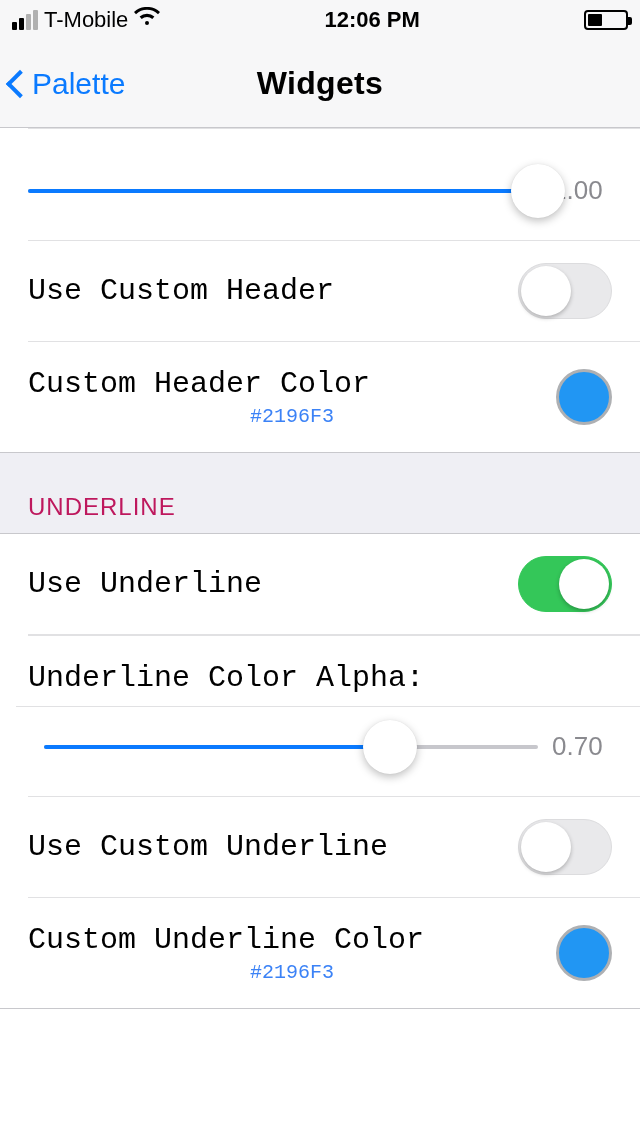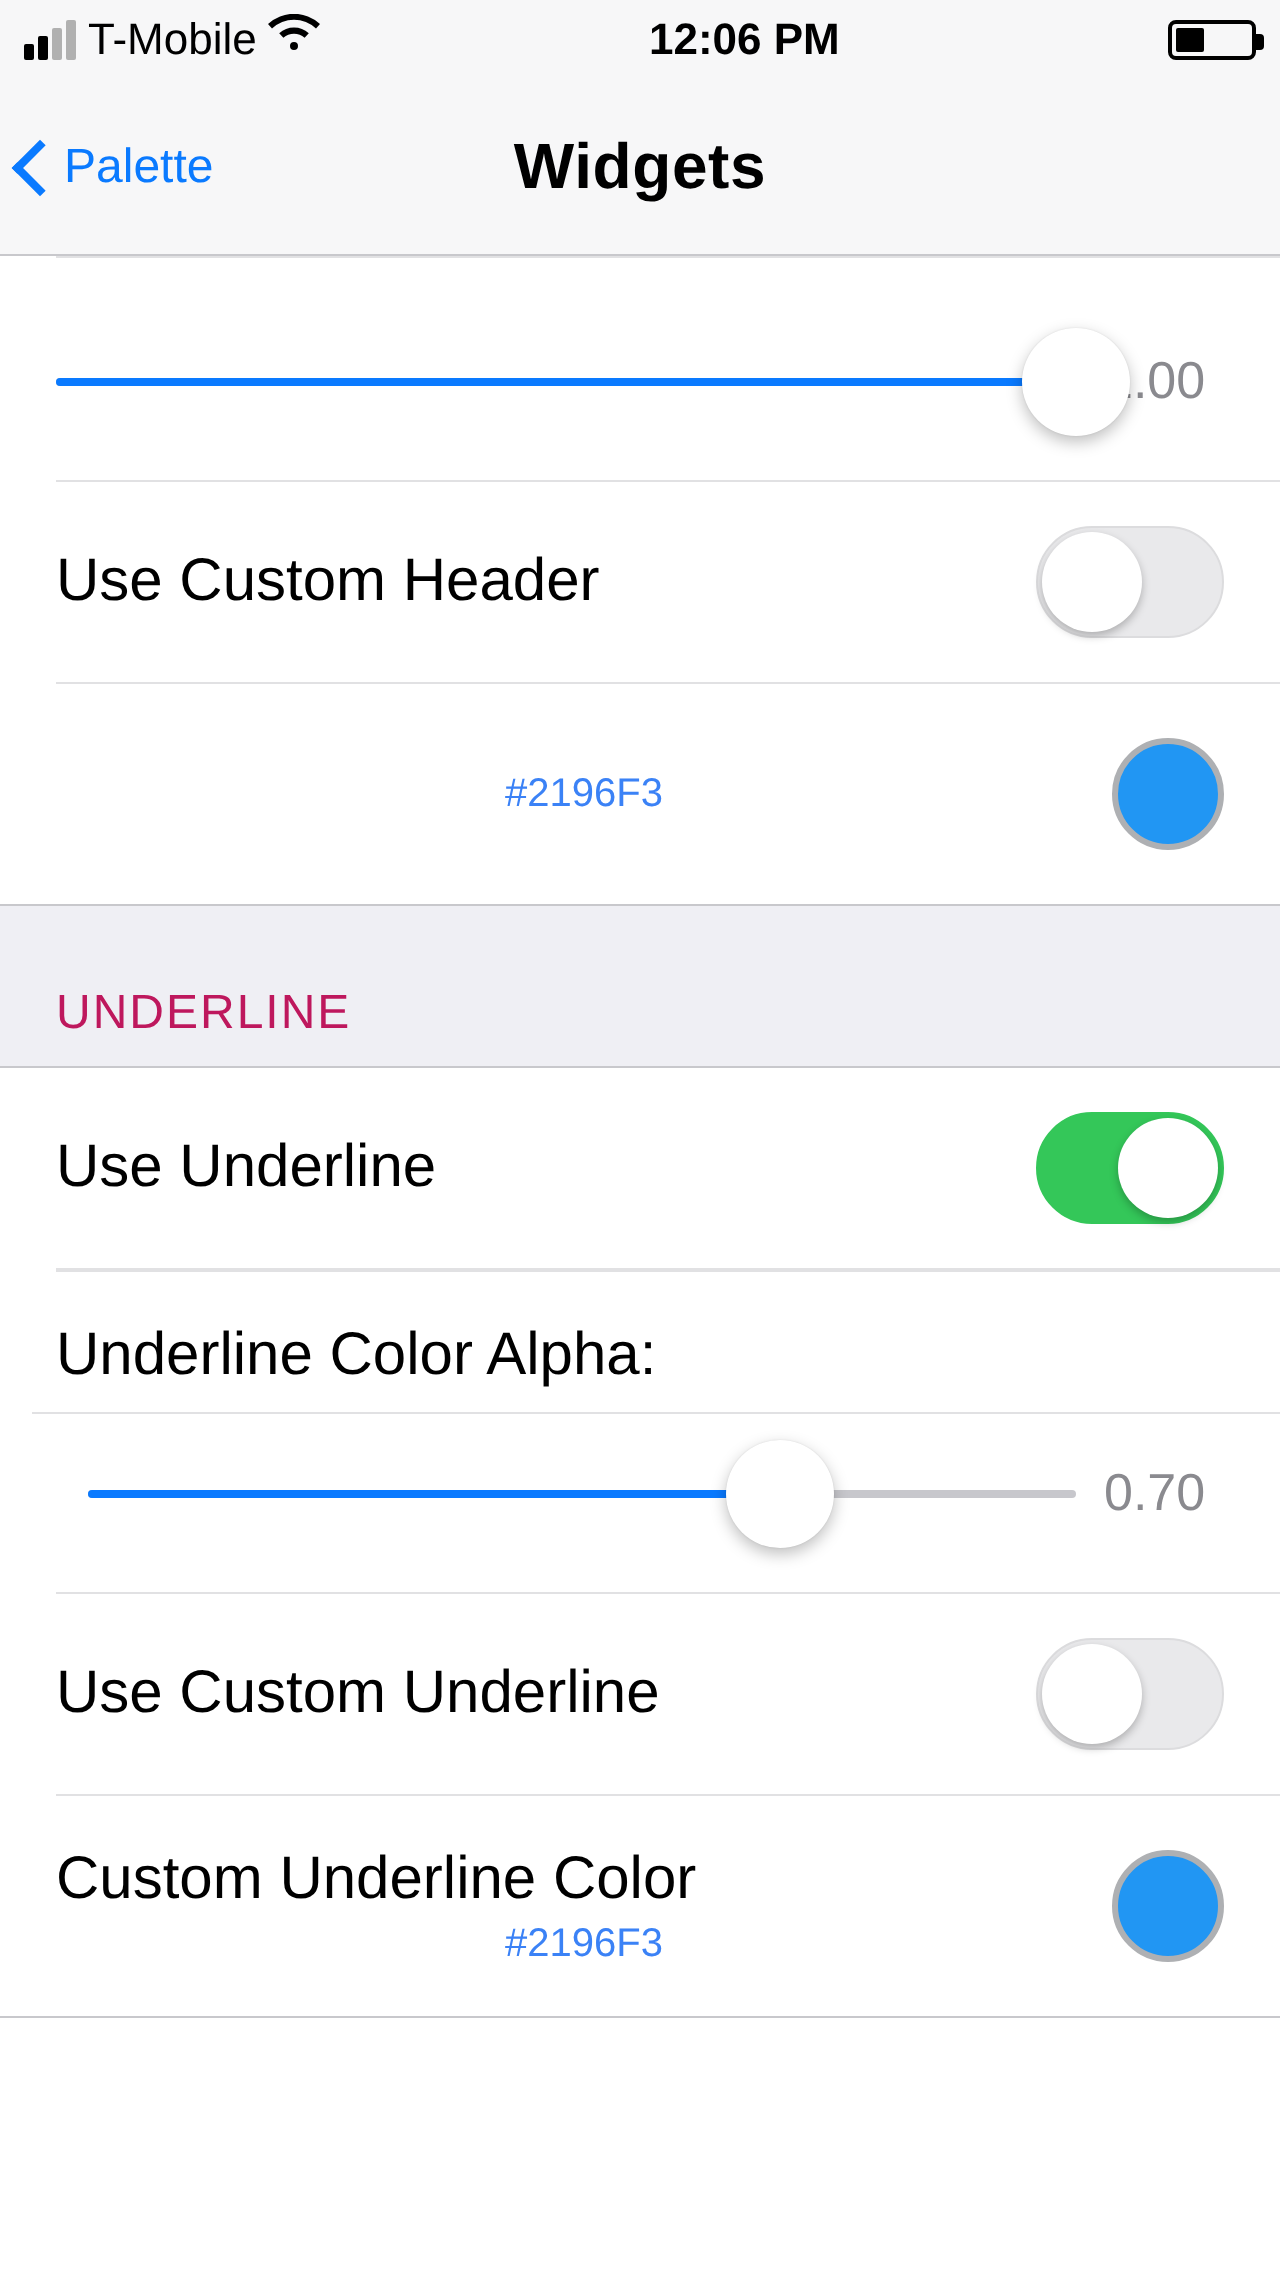--- a/index.html
+++ b/index.html
@@ -15,29 +15,29 @@
   .sig-bars .b1{height:8px;} .sig-bars .b2{height:12px;} .sig-bars .b3{height:16px; background:#b0b0b0;} .sig-bars .b4{height:20px; background:#b0b0b0;}
   .wifi-icon { font-size:22px; }
   .battery { width:44px; height:20px; border:2px solid #000; border-radius:4px; position:relative; display:flex; align-items:center; }
   .battery::after { content:''; position:absolute; right:-6px; top:5px; width:4px; height:8px; background:#000; border-radius:0 2px 2px 0; }
   .battery-fill { background:#000; height:12px; margin-left:2px; width:14px; border-radius:1px; }
 
   .nav-bar {
     height: 88px; display:flex; align-items:center; justify-content:center; position:relative;
     border-bottom:1px solid #c8c8cc; background:#f7f7f8;
   }
-  .nav-back { position:absolute; left:10px; top:0; bottom:0; display:flex; align-items:center; color:#0a7aff; font-size:24px; }
+  .nav-back { position:absolute; left:10px; top:0; bottom:0; display:flex; align-items:center; color:#0a7aff; font-size:30px; }
   .nav-chevron { display:inline-block; width:20px; height:20px; border-left:4px solid #0a7aff; border-bottom:4px solid #0a7aff; transform:rotate(45deg); margin-right:2px; }
   .nav-title { font-size:32px; font-weight:700; color:#000; letter-spacing:0.3px; }
 
   .content { height: calc(1136px - 40px - 88px); overflow:hidden; }
 
   .cell { display:flex; align-items:center; padding: 22px 28px; min-height:90px; background:#fff; position:relative; }
   .cell + .cell, .cell-after-border { border-top:1px solid #e1e1e3; margin-left:0; }
-  .cell .cell-body { flex:1; display:flex; flex-direction:column; justify-content:center; gap:4px; }
+  .cell .cell-body { flex:1; display:flex; flex-direction:column; justify-content:center; gap:4px;font-family:Liberation Mono, monospace; }
   .cell-label { font-size:30px; color:#000; }
   .cell-sub { font-size:20px; color:#3b82f6;text-align:center; }
   .cell-accessory { display:flex; align-items:center; }
   .section-header { background:#efeff4; padding: 40px 28px 12px; font-size:24px; color:#be185d; letter-spacing:1px; }
 
   
   .toggle { width:94px; height:56px; border-radius:30px; position:relative; background:#e9e9eb; border:1px solid #dcdcde; transition:background .2s; }
   .toggle.on { background:#34c759; border-color:#34c759; }
   .toggle .knob { position:absolute; top:2px; left:2px; width:50px; height:50px; border-radius:50%; background:#fff; box-shadow:0 2px 4px rgba(0,0,0,0.25); transition:left .2s; }
   .toggle.on .knob { left:40px; }
@@ -116,20 +116,21 @@
       <div class="toggle" id="t-ch">
           <div class="knob"></div>
         </div>
     </div>
   </div>
 
   <div class="divider-inset"></div>
 
   <div class="cell" style="min-height:110px;">
     <div class="cell-body">
+      <span class="cell-label">Custom Header Color</span>
       <span class="cell-sub">#2196F3</span>
     </div>
     <div class="cell-accessory">
       <div class="color-swatch" id="sw1" style="background: rgb(33, 150, 243);"></div>
     </div>
   </div>
 
   <div class="divider-full"></div>
 
   <div class="section-header">UNDERLINE</div>

